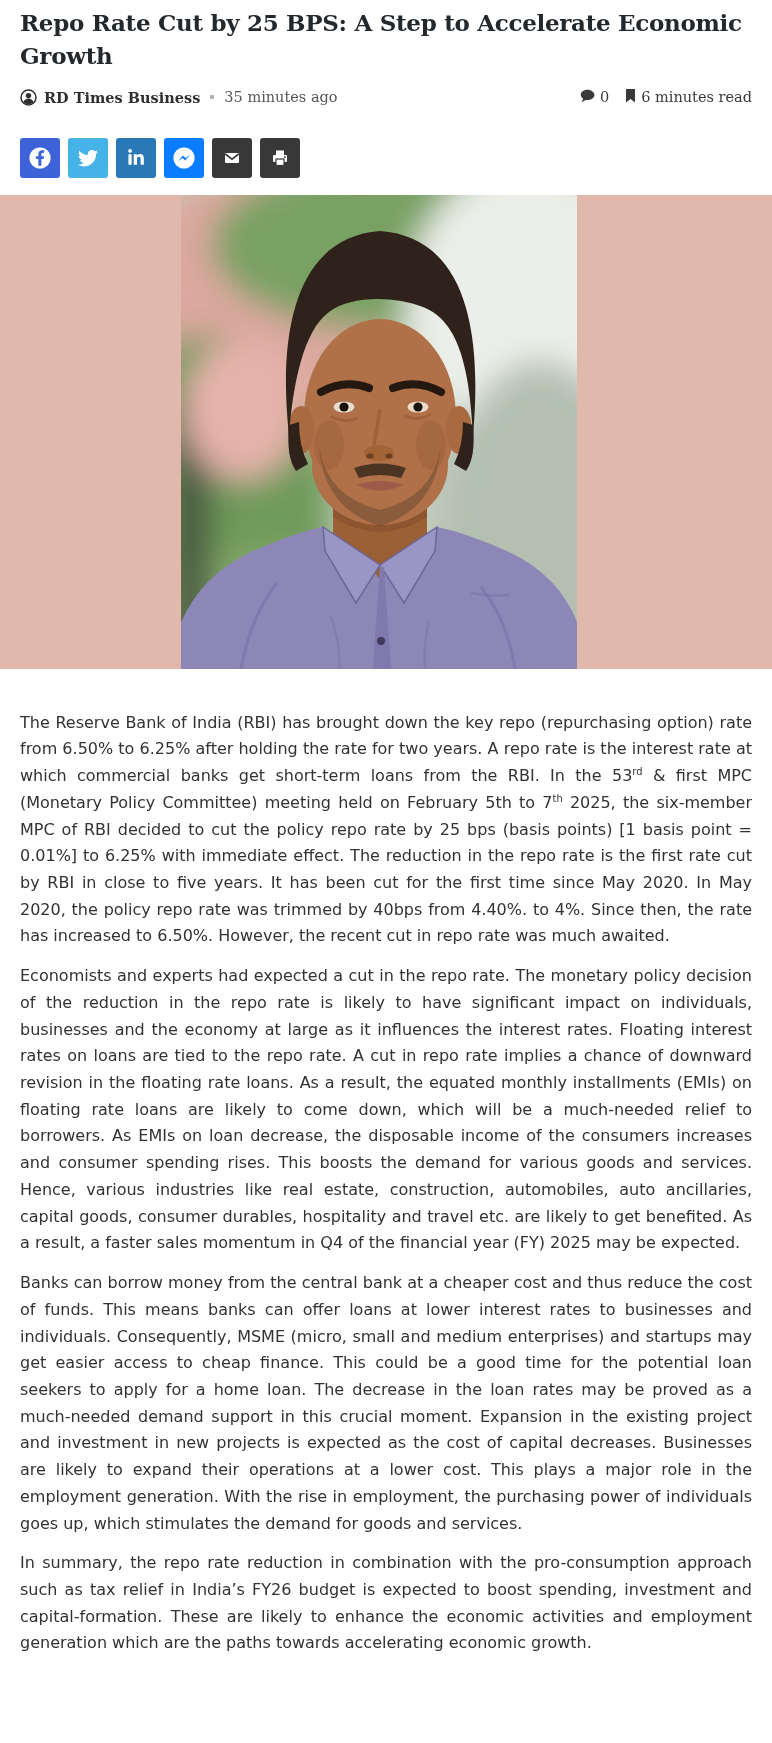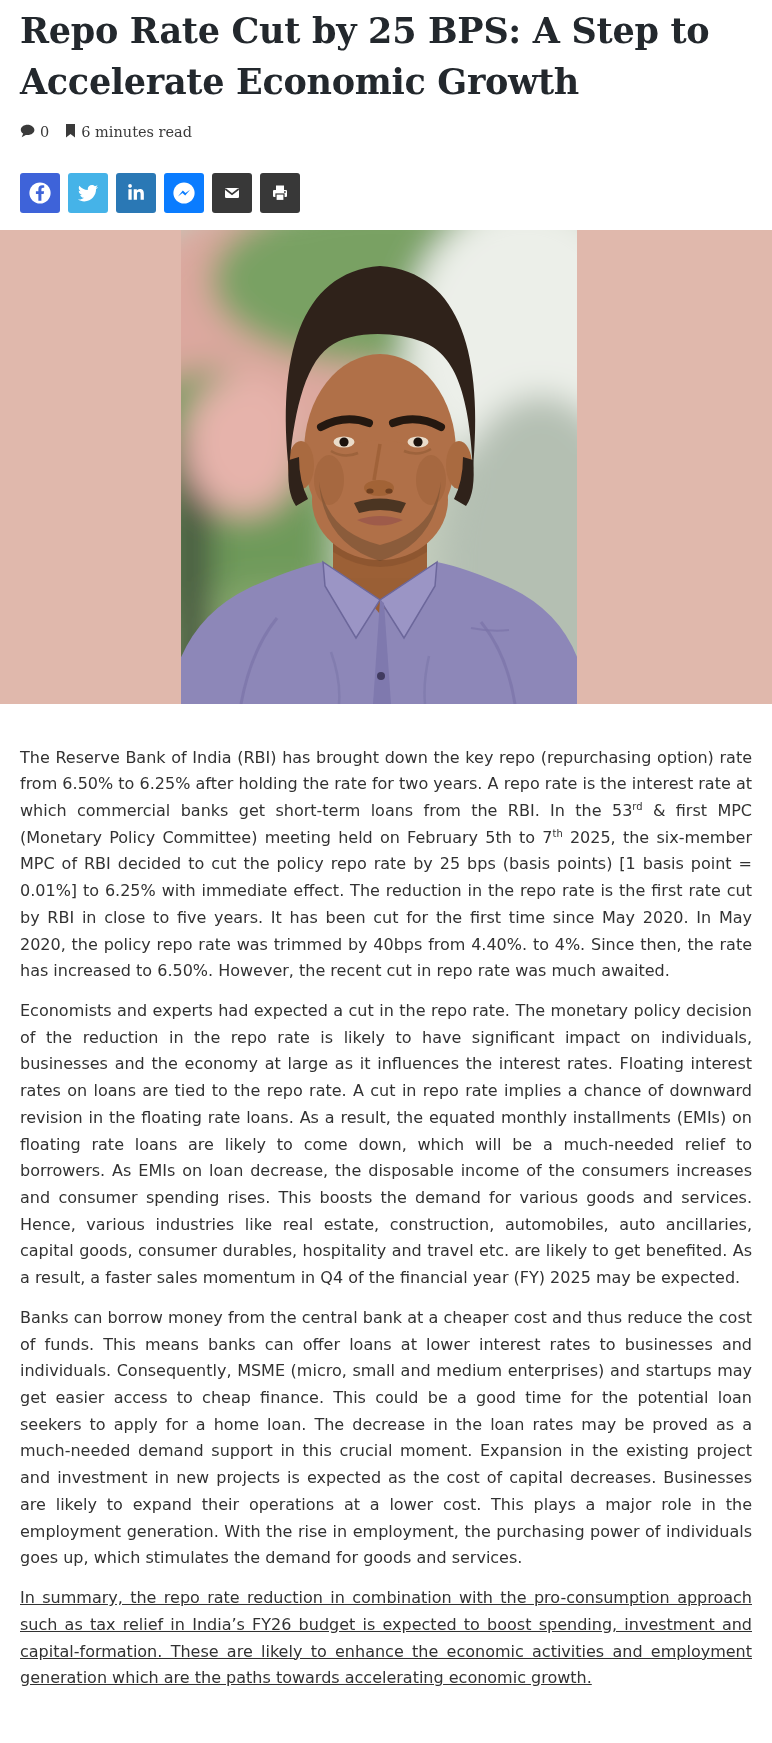--- a/index.html
+++ b/index.html
@@ -3,21 +3,21 @@
 <meta charset="utf-8">
 <style>
   html,body { margin:0; padding:0; background:#ffffff; }
   body { width:772px; font-family:"DejaVu Sans", sans-serif; color:#323232; }
 
   .article-header { padding:0 20px; }
 
   h1.title {
     font-family:"DejaVu Serif", serif;
     font-weight:700;
-    font-size:35px;
+    font-size:23px;
     line-height:1.45;
     color:#23282d;
     letter-spacing:-0.3px;
     margin:6px 0 0 0;
   }
 
   .meta-row {
     margin-top:16px;
     display:flex;
     justify-content:space-between;
@@ -67,32 +67,44 @@
     padding:0 20px 6px 20px;
     margin-top:41px;
   }
   article.body p {
     margin:8px 0 13px 0;
     text-align:justify;
     font-size:16px;
     line-height:1.67;
     color:#323232;
   }
-  article.body p:last-child { margin-bottom:0;text-decoration:underline; }
+  article.body p:last-child { margin-bottom:0; }
   article.body sup { font-size:0.62em; line-height:0; vertical-align:super; }
 </style>
 </head>
 <body>
 
 <div class="page">
 
   <header class="article-header">
     <h1 class="title">Repo Rate Cut by 25 BPS: A Step to Accelerate Economic Growth</h1>
 
     <div class="meta-row">
+      <div class="meta-left">
+        <span class="avatar-wrap">
+          <svg width="17" height="17" viewBox="0 0 17 17">
+            <circle cx="8.5" cy="8.5" r="7.5" fill="none" stroke="#2f2f2f" stroke-width="1.5"></circle>
+            <circle cx="8.5" cy="6.6" r="2.7" fill="#2f2f2f"></circle>
+            <path d="M3.3 13.2 a7.5 7.5 0 0 0 10.4 0 c-1.1-2.5-3.1-3.7-5.2-3.7 s-4.1 1.2-5.2 3.7 Z" fill="#2f2f2f"></path>
+          </svg>
+        </span>
+        <a class="author" href="#">RD Times Business</a>
+        <span class="sep-dot"></span>
+        <span class="pub-time">35 minutes ago</span>
+      </div>
 
       <div class="meta-right">
         <a class="meta-item" href="#">
           <span>
             <svg width="15" height="14" viewBox="0 0 15 14">
               <path d="M7.6 0.7 C3.8 0.7 0.8 2.9 0.8 5.7 c0 1.6 0.95 3 2.4 3.9 L1.7 13.2 l4.1-2.3 c0.6 0.1 1.2 0.2 1.8 0.2 c3.8 0 6.8-2.2 6.8-5 S11.4 0.7 7.6 0.7 Z" fill="#3a3a3a"></path>
             </svg>
           </span>
           <span>0</span>
         </a>

